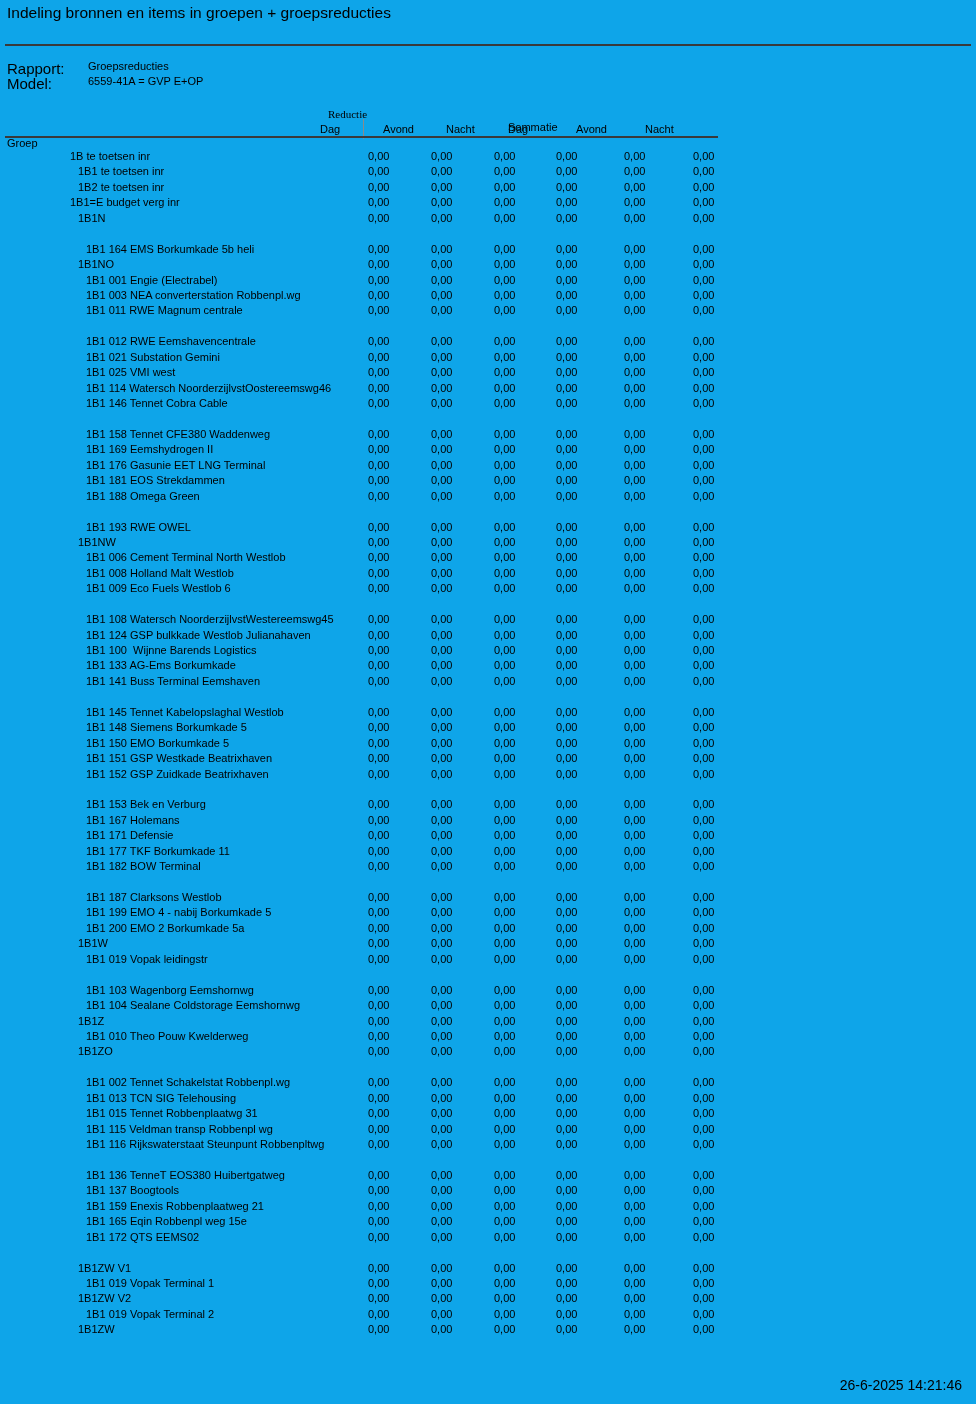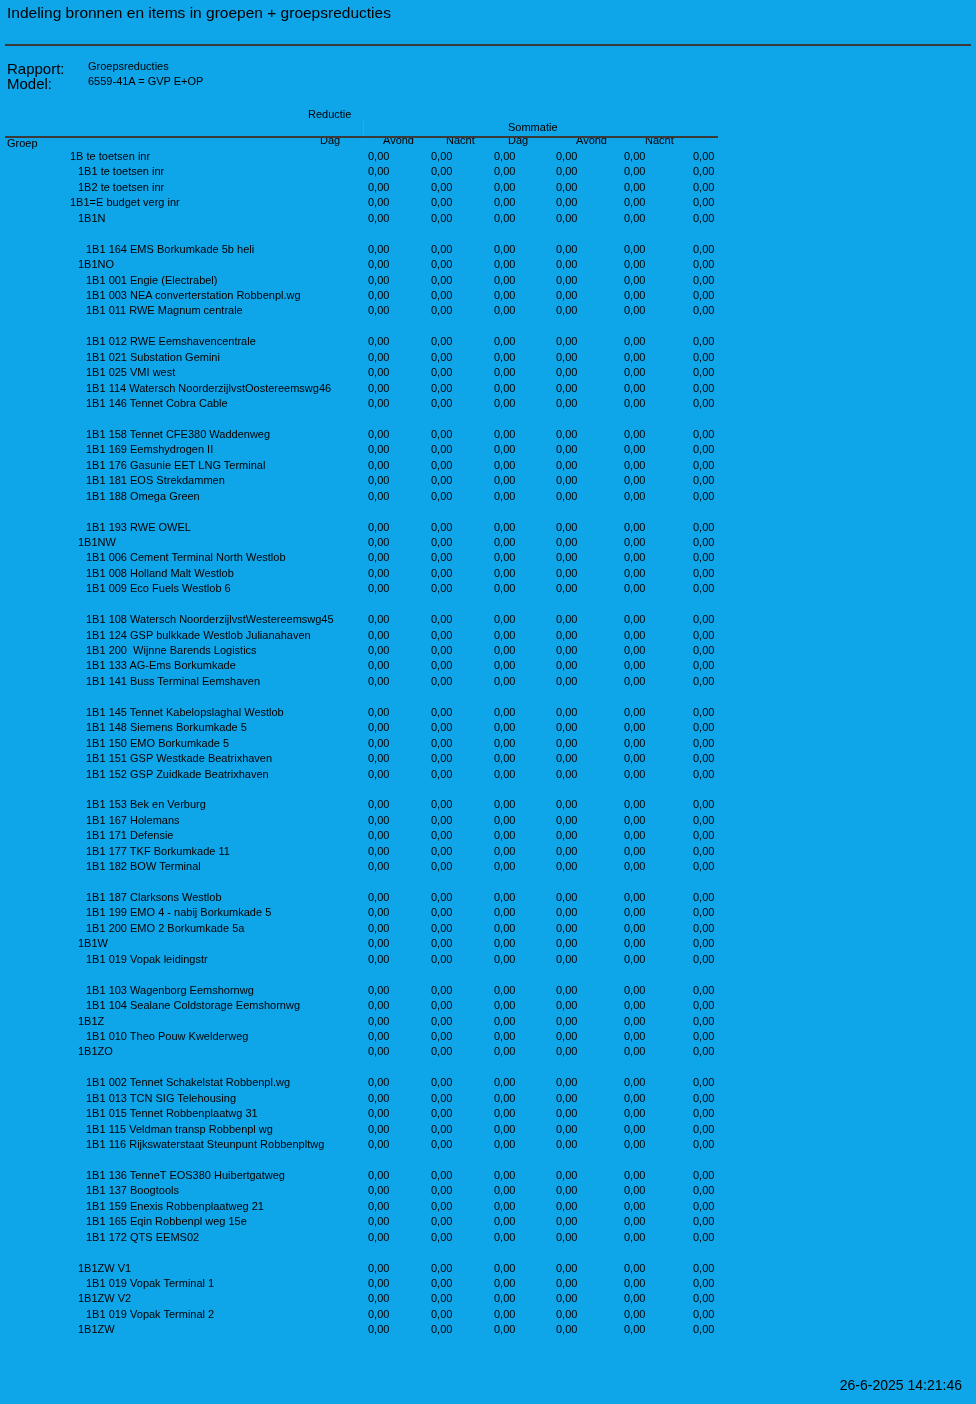--- a/index.html
+++ b/index.html
@@ -40,23 +40,23 @@
     position: absolute;
     left: 88px;
     font-size: 11px;
     white-space: pre;
   }
   .row-rapport { top: 60px; }
   .row-model  { top: 75px; }
 
   .thead-label { position: absolute; font-size: 11px; white-space: pre; }
   .groep-hdr   { left: 7px;  top: 108px; margin-top: 29px; }
-  .ghdr-0      { left: 308px; top: 108px; }
+  .ghdr-0      { left: 328px; top: 108px; font-family: Liberation Serif, serif; }
   .ghdr-1      { left: 508px; top: 108px; margin-top: 13px; }
-  .sub-hdr     { top: 134px; }
+  .sub-hdr     { top: 123px; }
   .col-0 { left: 320px; }
   .col-1 { left: 383px; }
   .col-2 { left: 446px; }
   .col-3 { left: 508px; }
   .col-4 { left: 576px; }
   .col-5 { left: 645px; }
   .header-underline {
     position: absolute;
     left: 5px;
     top: 136px;
@@ -382,21 +382,21 @@
       <div class="row">
         <span class="cell label indent-3">1B1 124 GSP bulkkade Westlob Julianahaven</span>
         <span class="cell val col-0">0,00</span>
         <span class="cell val col-1">0,00</span>
         <span class="cell val col-2">0,00</span>
         <span class="cell val col-3">0,00</span>
         <span class="cell val col-4">0,00</span>
         <span class="cell val col-5">0,00</span>
       </div>
       <div class="row">
-        <span class="cell label indent-3">1B1 200  Wijnne Barends Logistics</span>
+        <span class="cell label indent-3">1B1 100  Wijnne Barends Logistics</span>
         <span class="cell val col-0">0,00</span>
         <span class="cell val col-1">0,00</span>
         <span class="cell val col-2">0,00</span>
         <span class="cell val col-3">0,00</span>
         <span class="cell val col-4">0,00</span>
         <span class="cell val col-5">0,00</span>
       </div>
       <div class="row">
         <span class="cell label indent-3">1B1 133 AG-Ems Borkumkade</span>
         <span class="cell val col-0">0,00</span>

